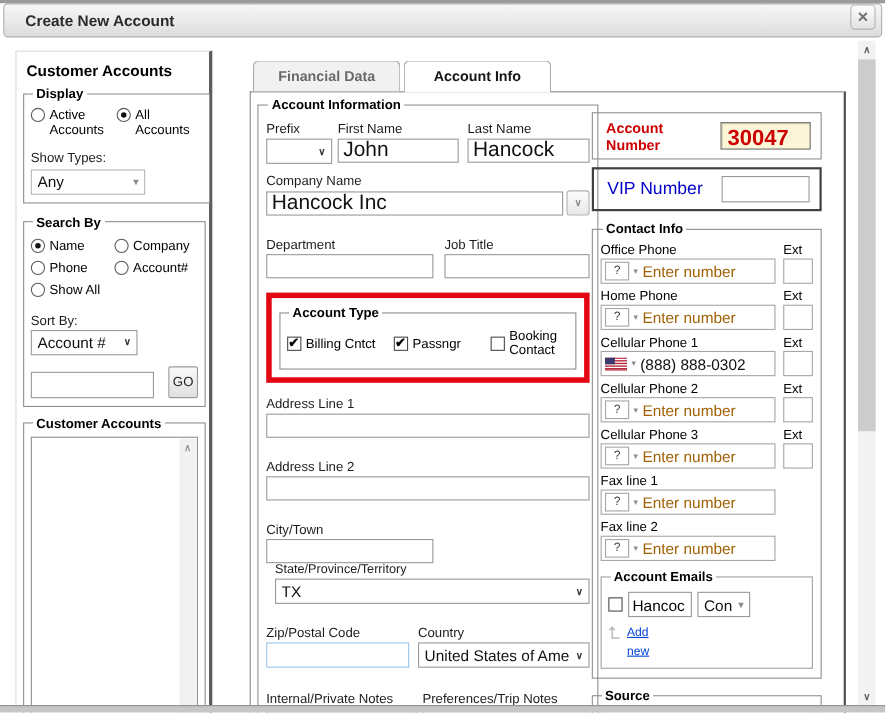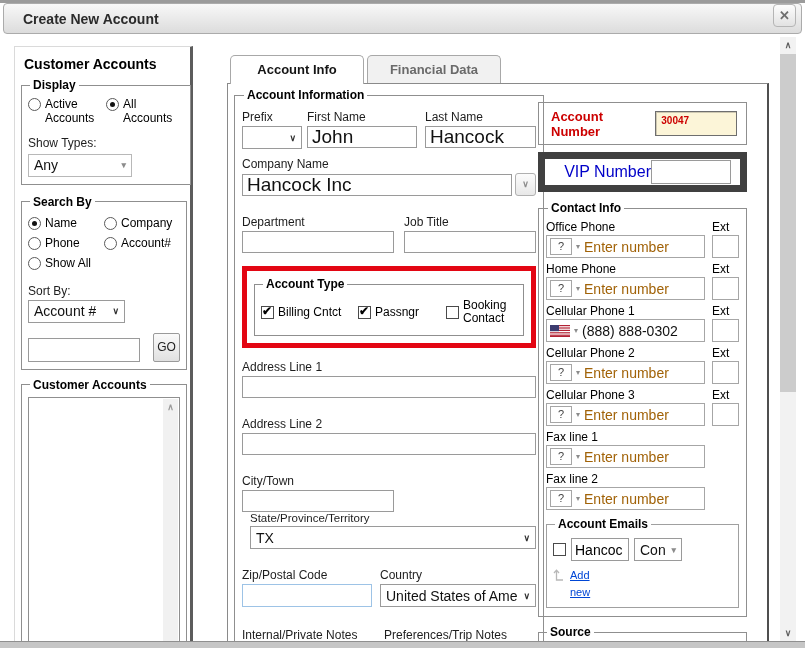--- a/index.html
+++ b/index.html
@@ -94,23 +94,23 @@
   .notes { width:100%; height:86px; border:1px solid #7d7d7d; border-top:2px solid #6f6f6f; resize:both;
     font-family:"Liberation Sans",sans-serif; font-size:12px; position:relative; }
   .ta-wrap { position:relative; }
 
   
   .rcol { position:absolute; left:310px; top:18px; width:209px; }
   .num-box { border:1px solid #8f8f8f; height:43px; display:flex; align-items:center;
     padding:0 9px 0 12px; }
   .num-box .nb-l { font-size:13px; font-weight:bold; }
   .anb-val { width:82px; height:25px; border:1px solid #6e6e6e; box-shadow:inset 1px 1px 0 rgba(0,0,0,.18);
-    font-size:10px; font-weight:bold; padding:3px 0 0 5px; }
-  .vip-box { margin-top:7px; border:7px solid #404040; height:40px; display:flex; align-items:center;
-    justify-content:flex-end; padding:0 9px 0 12px; }
+    font-size:20px; font-weight:bold; padding:3px 0 0 5px; }
+  .vip-box { margin-top:7px; border:2px solid #404040; height:40px; display:flex; align-items:center;
+    justify-content:space-between; padding:0 9px 0 12px; }
   .vip-in { width:80px; height:24px; border:1px solid #9a9a9a; background:#fff; }
 
   .ci-fs { margin-top:9px; padding:1px 7px 8px; }
   .pg-labels { display:flex; font-size:12px; margin:4px 0 1px; }
   .pg-labels .lab { flex:1; }
   .pg-labels .ext-lab { width:34px; padding-left:7px; }
   .pg-row { display:flex; }
   .phone-box { flex:1; border:1px solid #a6a6a6; height:23px; display:flex; align-items:center; padding:0 3px; gap:4px; cursor:text; }
   .q-btn { width:22px; height:17px; border:1px solid #a6a6a6; background:#fff; font-size:11px; color:#444;
     text-align:center; line-height:15px; flex:none; cursor:pointer; }
@@ -213,22 +213,22 @@
       <legend>Customer Accounts</legend>
       <div class="listbox">
         <div class="lb-scroll">
           <div class="up">∧</div>
         </div>
       </div>
     </fieldset>
   </div>
 
   <div class="tabs">
+    <div class="tab inactive">Financial Data</div>
     <div class="tab active">Account Info</div>
-    <div class="tab inactive">Financial Data</div>
   </div>
 
   <div class="panel">
 
     <fieldset class="ai-fs">
       <legend>Account Information</legend>
 
       <div class="r1">
         <div class="c-prefix">
           <span class="lbl">Prefix</span>

